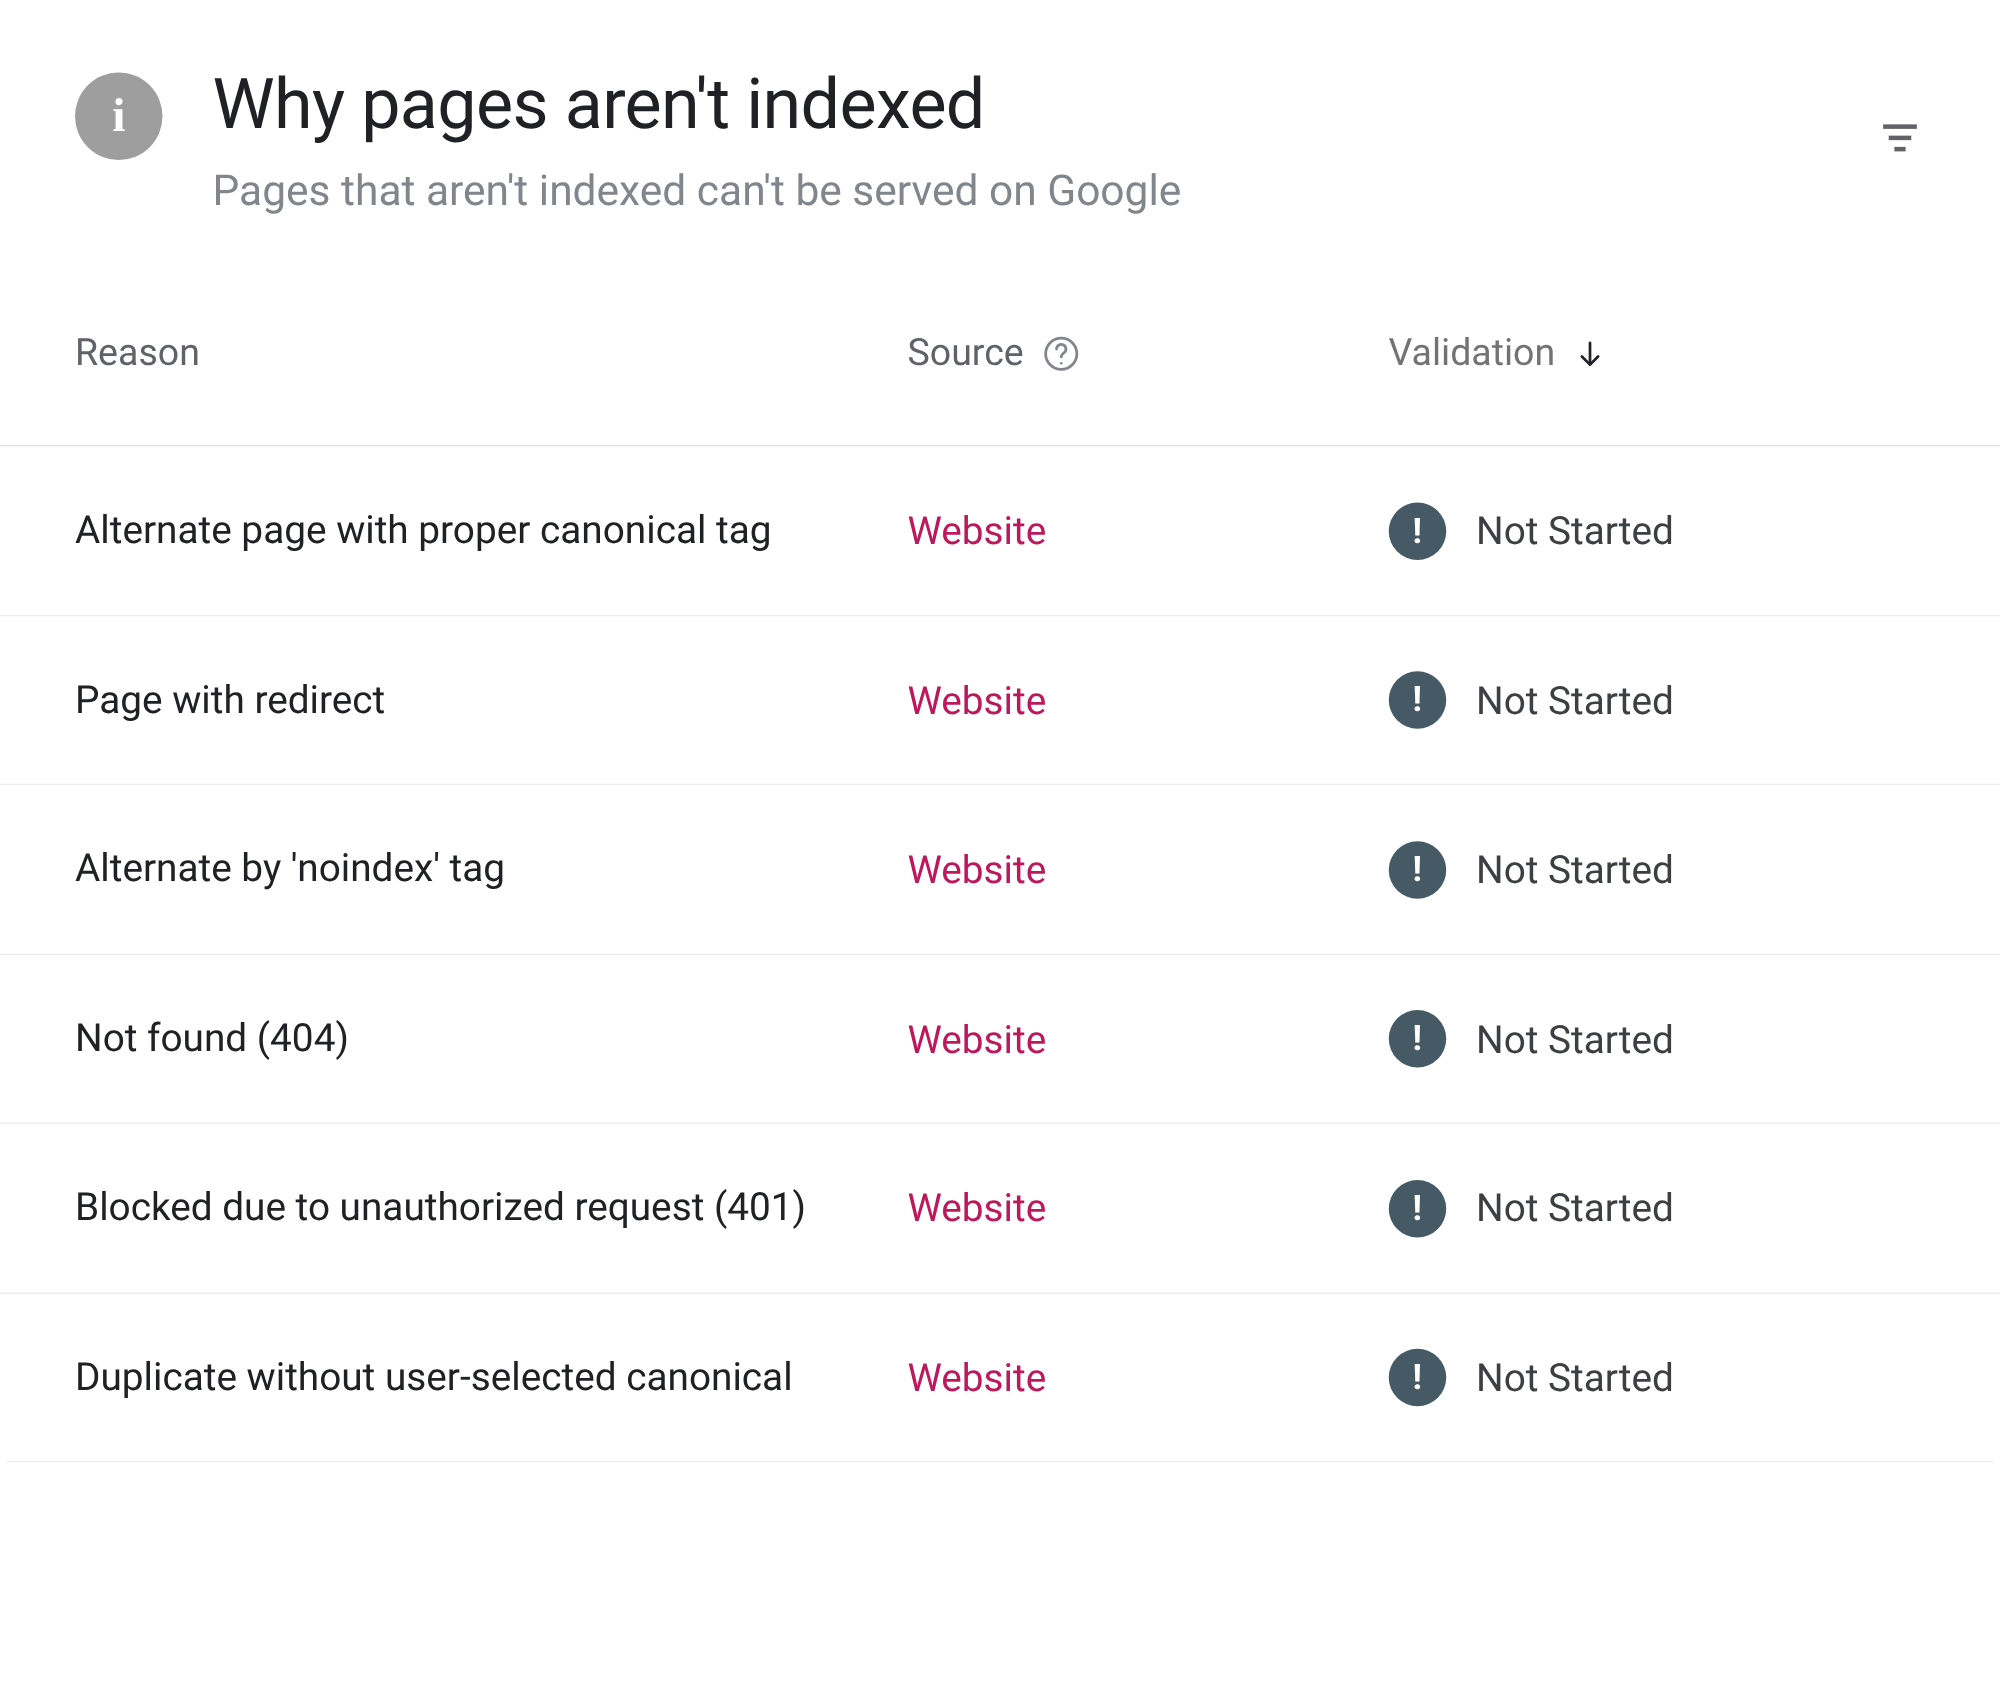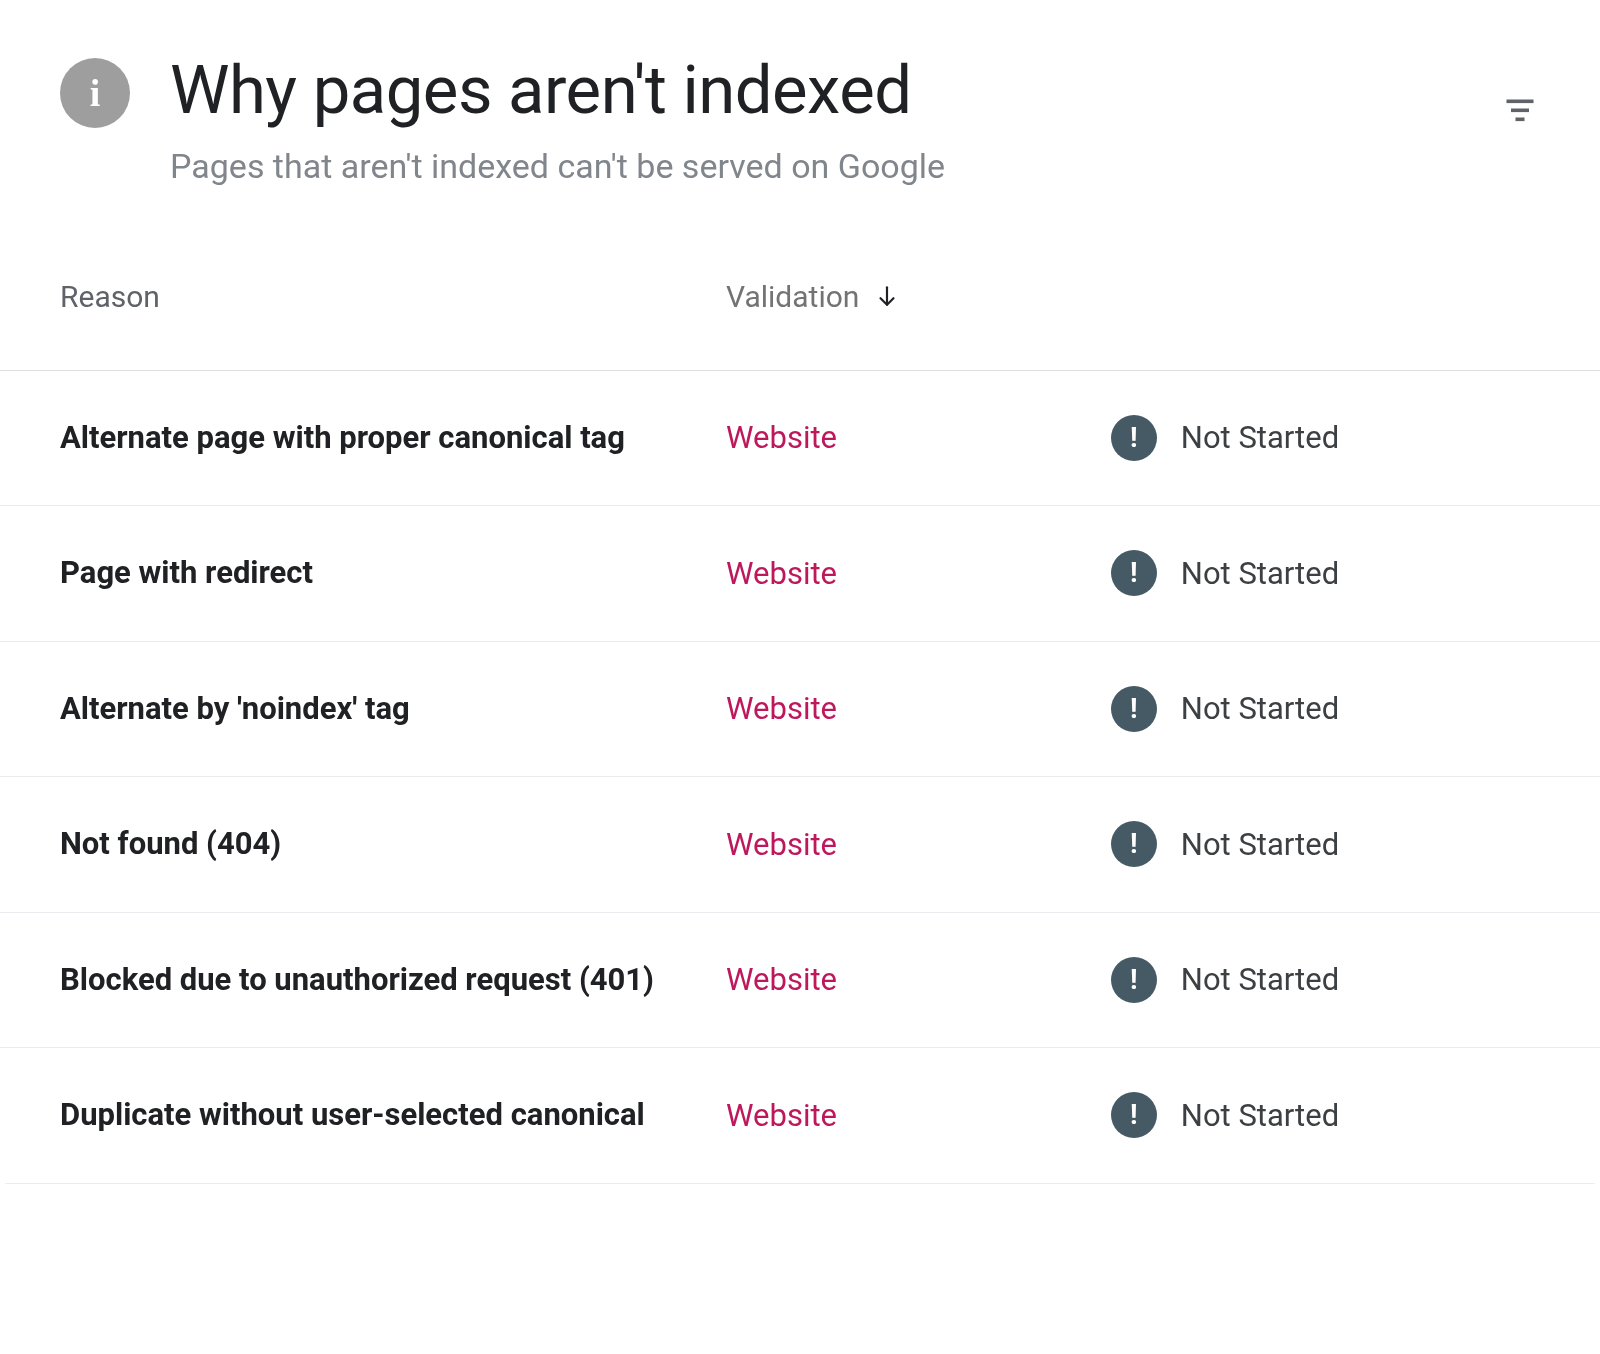--- a/index.html
+++ b/index.html
@@ -41,21 +41,21 @@
     .info-icon-circle .i-glyph {
       color: #ffffff;
       font-weight: 600;
       font-size: 38px;
       font-family: Georgia, serif;
     }
     .header-text {
       flex: 1;
     }
     .title {
-      font-size: 67px;
+      font-size: 56px;
       font-weight: 400;
       color: #202124;
       letter-spacing: -0.5px;
       line-height: 1.2;
     }
     .subtitle {
       font-size: 34px;
       font-weight: 400;
       color: #80868b;
       margin-top: 14px;
@@ -117,21 +117,21 @@
     .row {
       display: flex;
       align-items: center;
       padding: 44px 60px;
       border-bottom: 1px solid #e8eaed;
       cursor: pointer;
       font-size: 31px;
       color: #202124;
     }
     .row .reason-text {
-      font-weight: 700;
+      font-weight: 400;
       line-height: 1.5;
       max-width: 95%;
     }
     .row .source-text {
       color: #be185d;
       font-weight: 400;
     }
     .validation-cell {
       display: flex;
       align-items: center;
@@ -176,20 +176,30 @@
         <rect x="3" y="5" width="18" height="2.4"></rect>
         <rect x="6" y="11" width="12" height="2.4"></rect>
         <rect x="9" y="17" width="6" height="2.4"></rect>
       </svg>
     </div>
   </div>
 
   <div class="table-header">
     <div class="col-reason">
       <span>Reason</span>
+    </div>
+    <div class="col-source">
+      <span>Source</span>
+      <span class="help-icon">
+        <svg width="30" height="30" viewBox="0 0 24 24" fill="none" stroke="#80868b" stroke-width="1.8">
+          <circle cx="12" cy="12" r="10"></circle>
+          <path d="M9 9a3 3 0 1 1 4.5 2.6c-.8.5-1.5 1-1.5 2.4" stroke-linecap="round"></path>
+          <circle cx="12" cy="18" r="0.8" fill="#80868b" stroke="none"></circle>
+        </svg>
+      </span>
     </div>
     <div class="col-validation">
       <span class="label">Validation</span>
       <span class="sort-icon">
         <svg width="26" height="26" viewBox="0 0 24 24" fill="none" stroke="#202124" stroke-width="2" stroke-linecap="round" stroke-linejoin="round">
           <line x1="12" y1="4" x2="12" y2="20"></line>
           <polyline points="6,14 12,20 18,14"></polyline>
         </svg>
       </span>
     </div>

